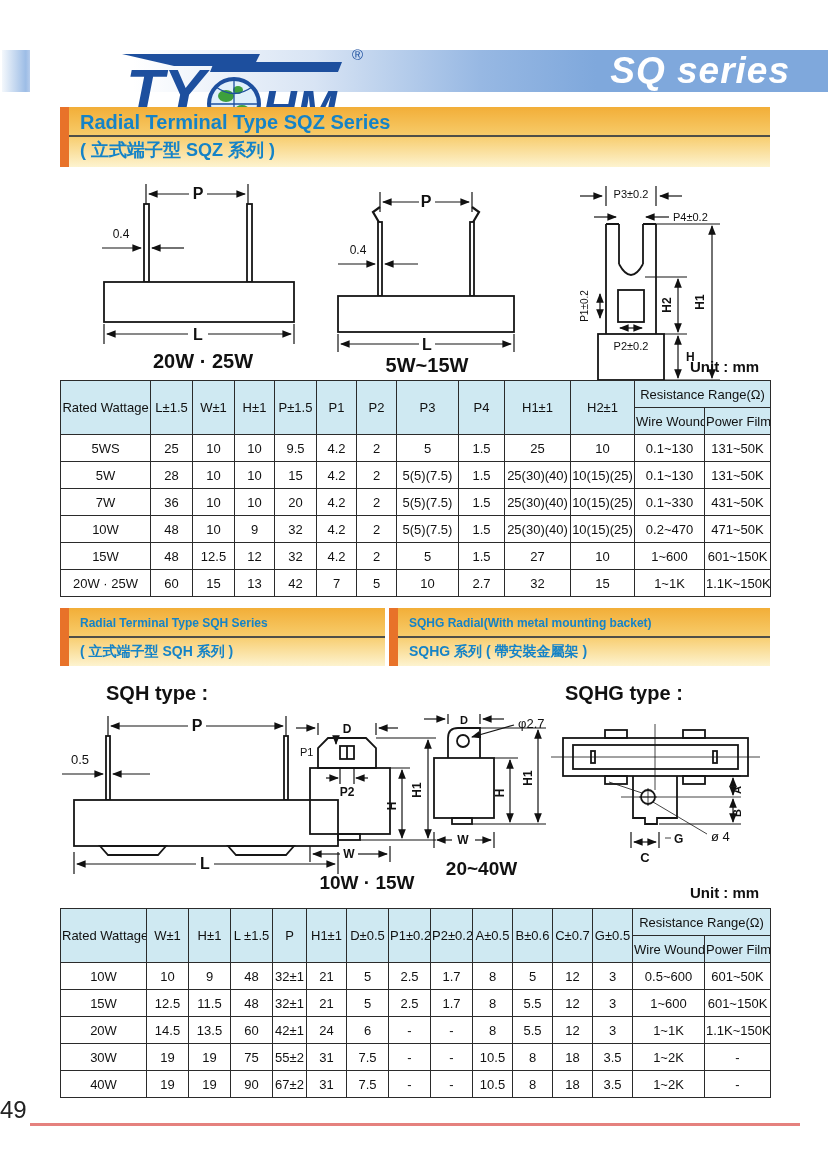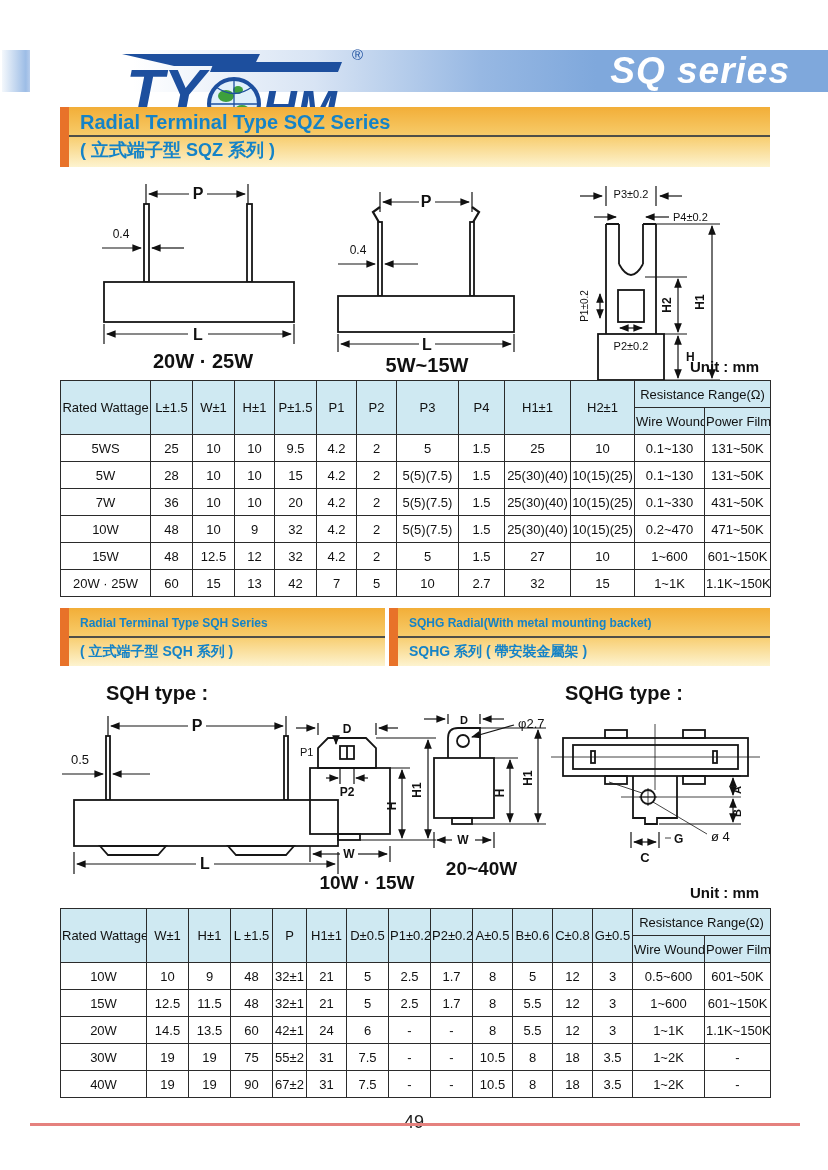--- a/index.html
+++ b/index.html
@@ -44,21 +44,21 @@
   .dt .as{text-anchor:start;}
 
   
   .dtable{position:absolute;border-collapse:collapse;table-layout:fixed;
     font-size:13px;color:#111;background:#fff;}
   .dtable th,.dtable td{border:1.6px solid #2b2b2b;text-align:center;vertical-align:middle;
     padding:0 1px;height:26px;font-weight:normal;overflow:hidden;white-space:nowrap;}
   .dtable th{background:#cfe9f2;}
 
   
-  .page-num{position:absolute;left:0;right:0;top:1096px;text-align:center;font-size:18px;color:#222;margin-top:16px;}
+  .page-num{position:absolute;left:0;right:0;top:1096px;font-size:24px;color:#222;}
   .footer-rule{position:absolute;left:30px;right:28px;top:1123px;height:3px;background:#e5817e;}
 </style>
 </head>
 <body>
 
 <div id="page">
 
   <div class="top-band">
     <span class="series">SQ series</span>
   </div>
@@ -519,21 +519,21 @@
         <th rowspan="2">W±1</th>
         <th rowspan="2">H±1</th>
         <th rowspan="2">L ±1.5</th>
         <th rowspan="2">P</th>
         <th rowspan="2">H1±1</th>
         <th rowspan="2">D±0.5</th>
         <th rowspan="2">P1±0.2</th>
         <th rowspan="2">P2±0.2</th>
         <th rowspan="2">A±0.5</th>
         <th rowspan="2">B±0.6</th>
-        <th rowspan="2">C±0.8</th>
+        <th rowspan="2">C±0.7</th>
         <th rowspan="2">G±0.5</th>
         <th colspan="2">Resistance Range(Ω)</th>
       </tr>
       <tr>
         <th>Wire Wound</th>
         <th>Power  Film</th>
       </tr>
     </thead>
     <tbody>
         <tr>

